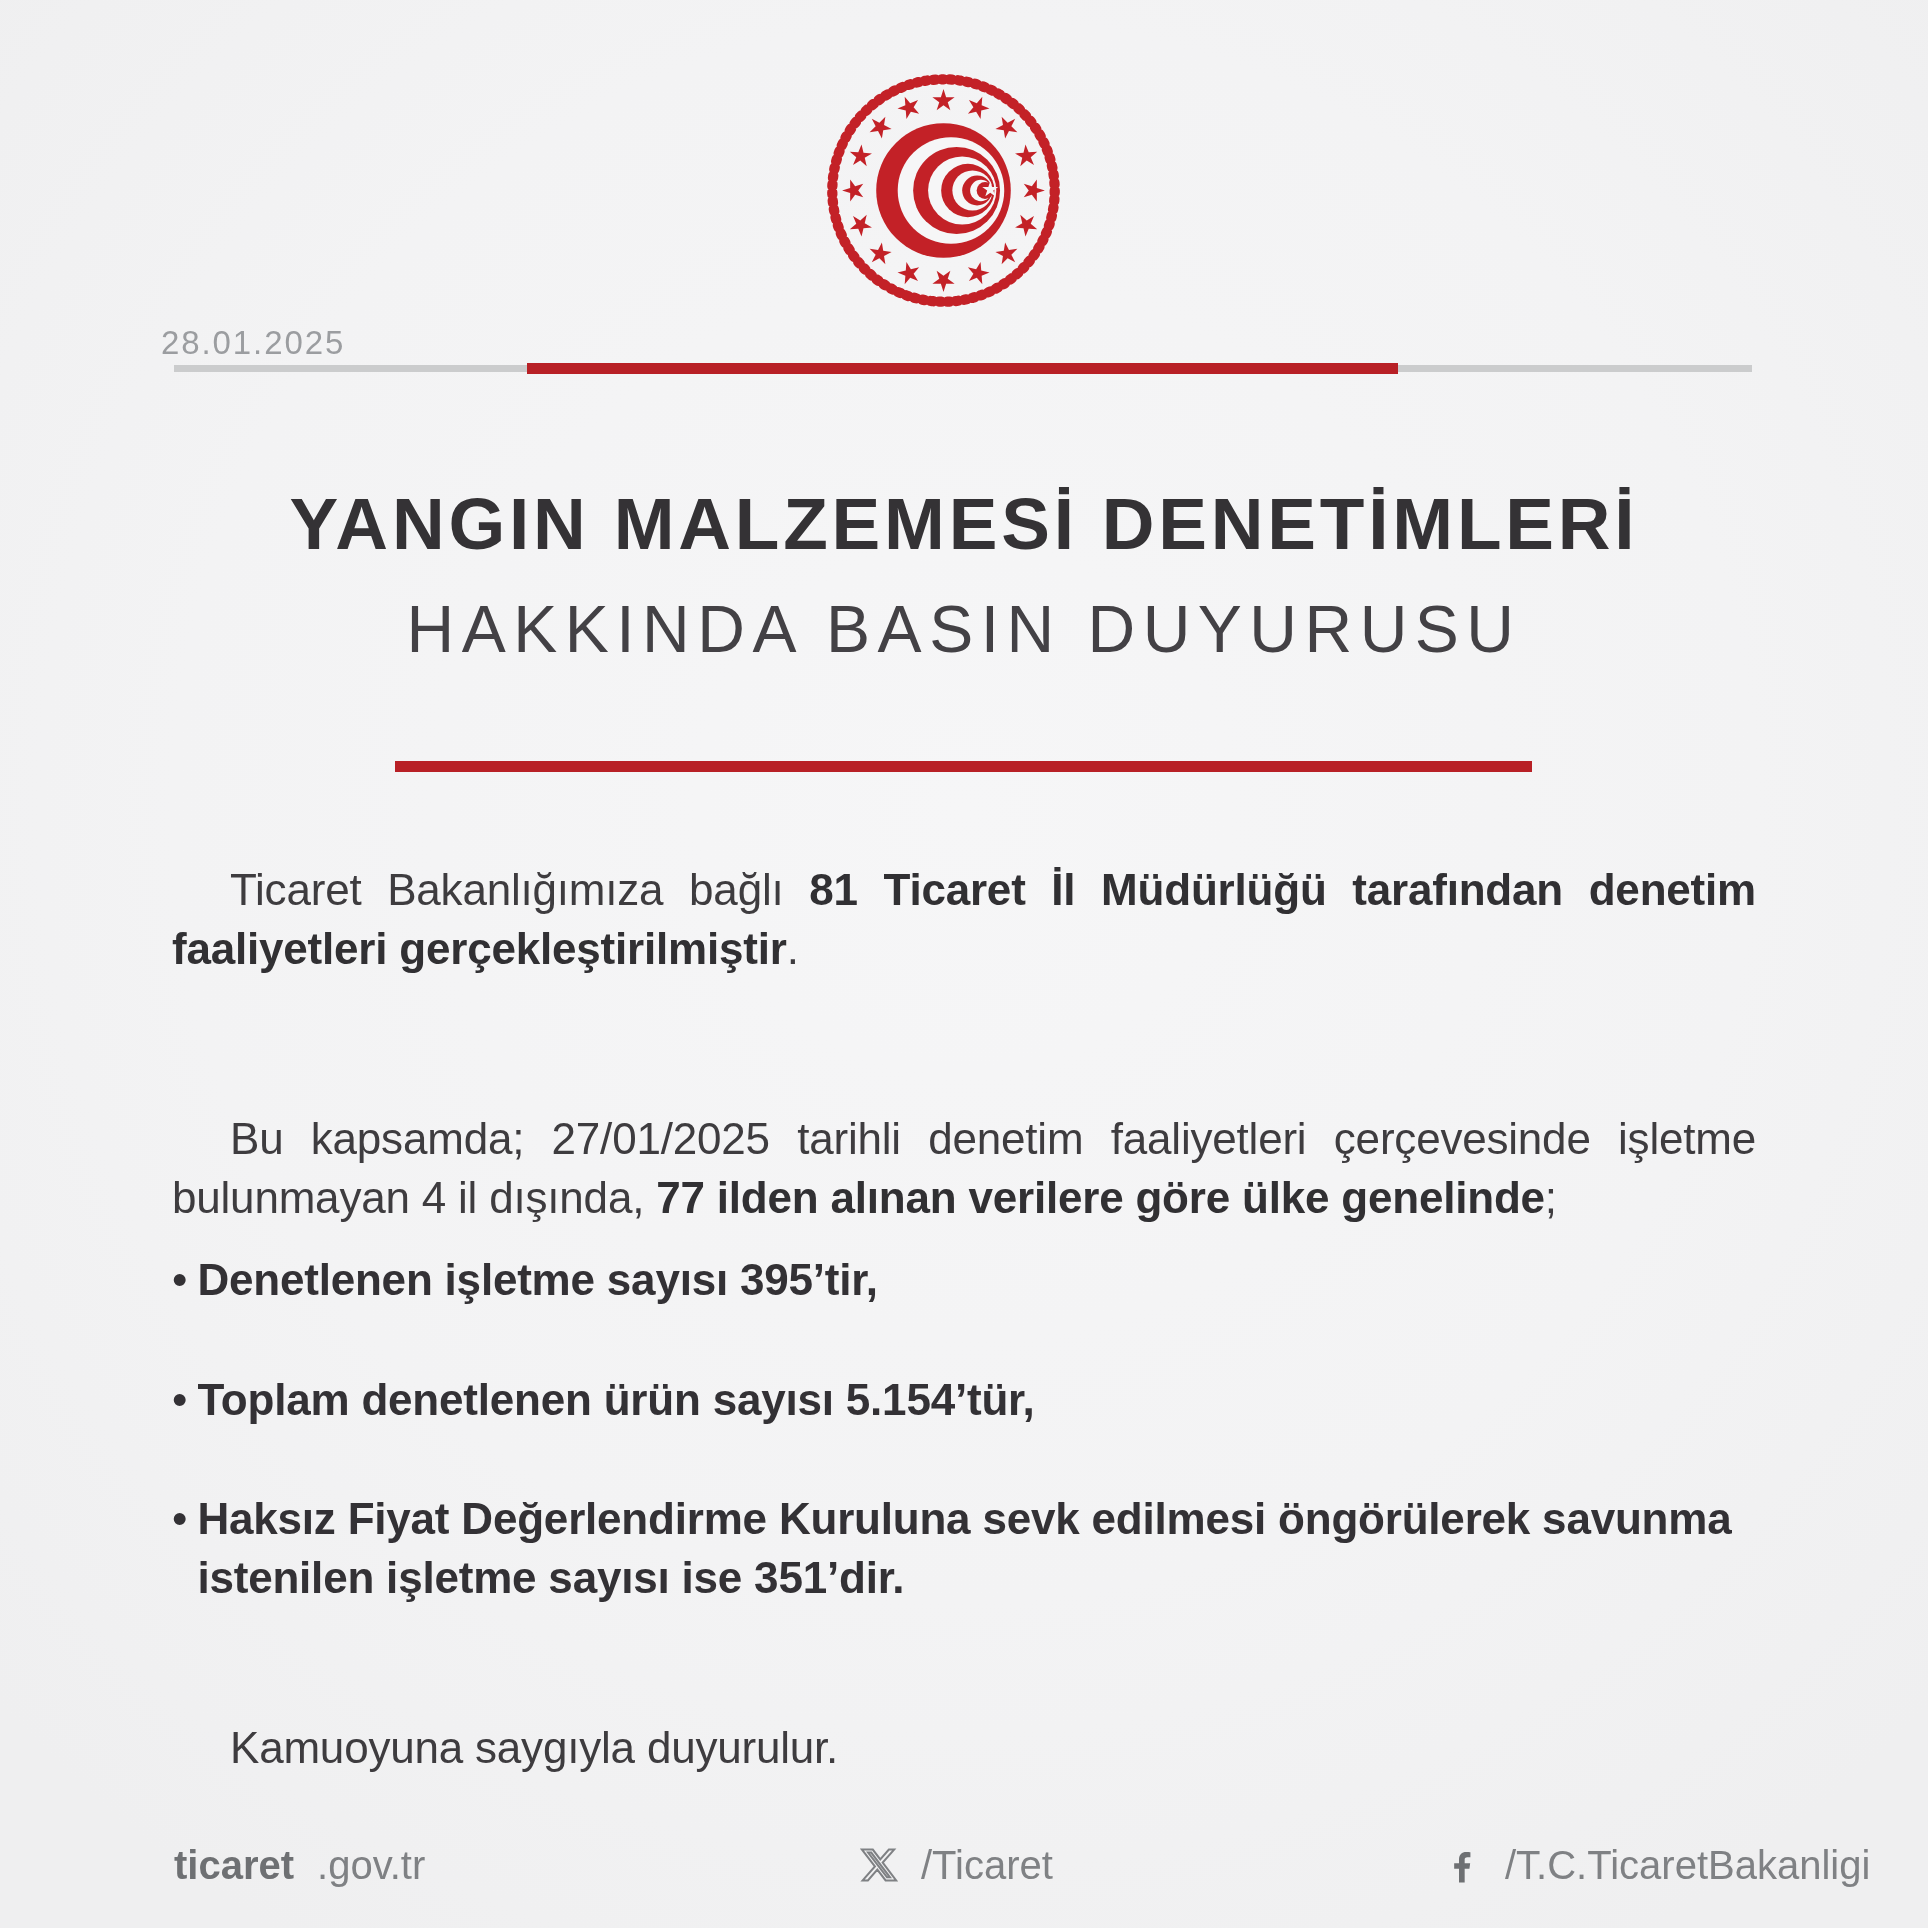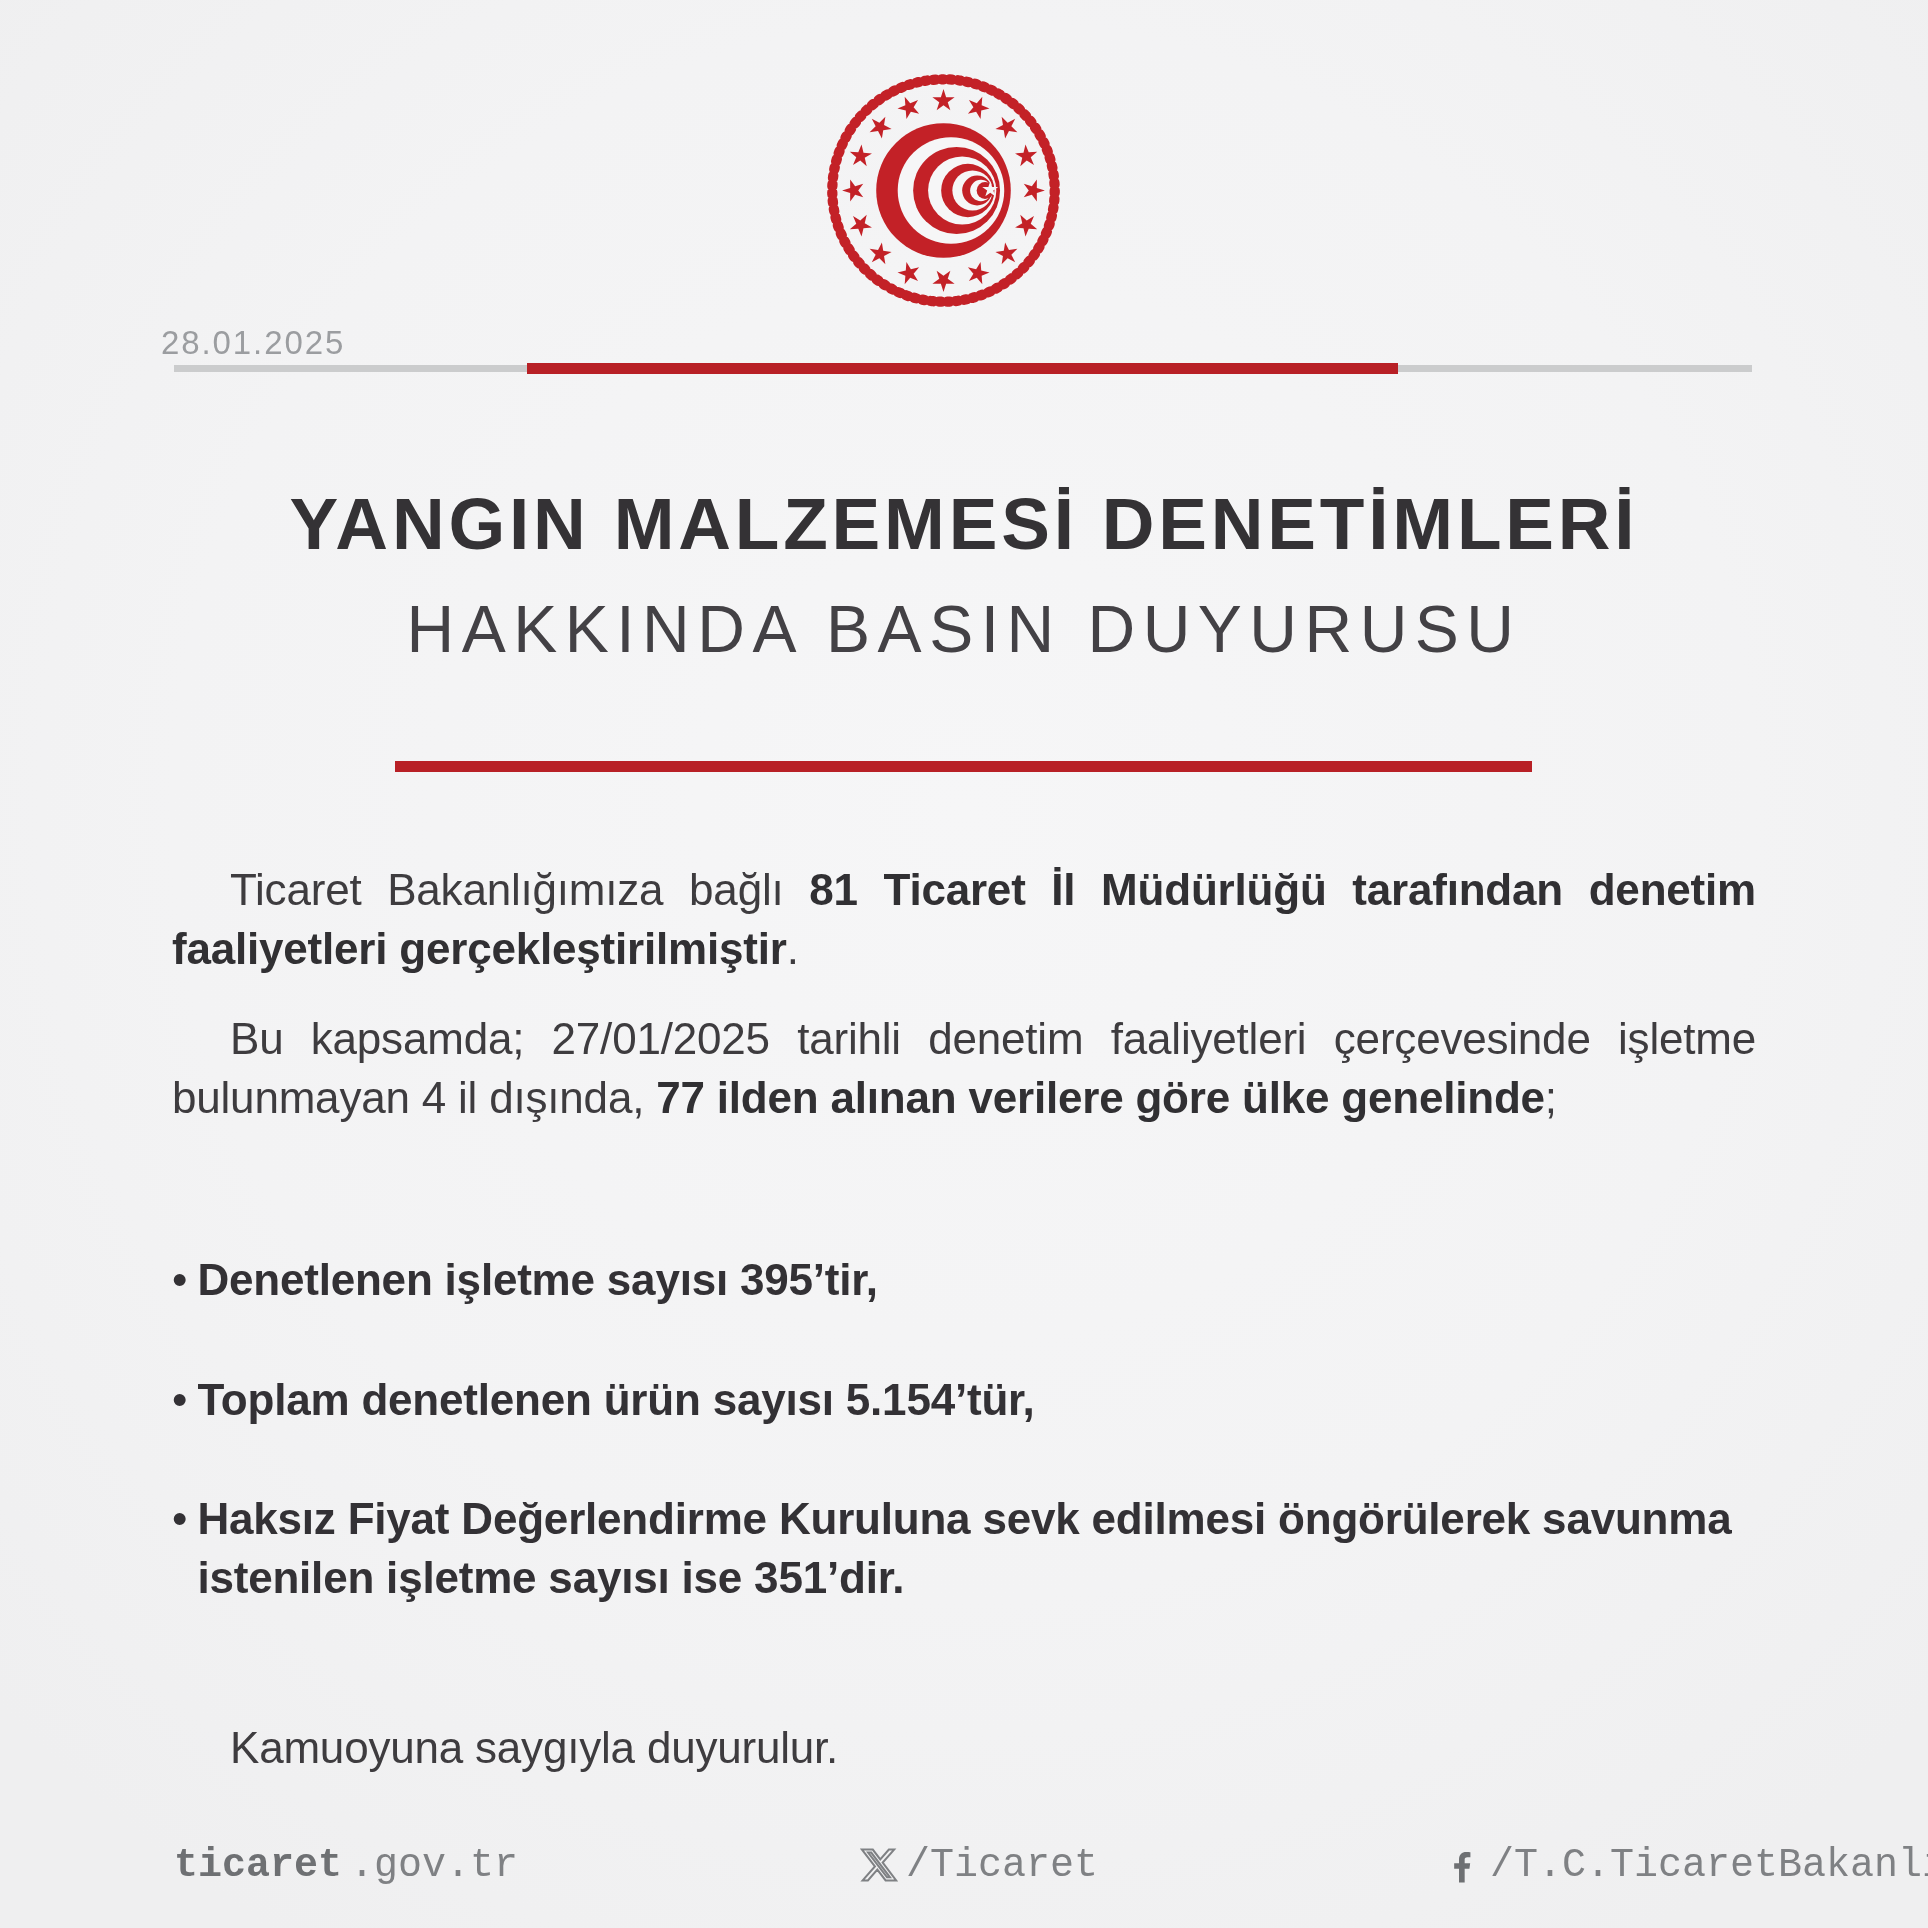--- a/index.html
+++ b/index.html
@@ -50,37 +50,37 @@
 
   
   .para,.closing{
     position:absolute;left:172px;width:1584px;
     font-size:44px;line-height:59px;letter-spacing:-0.2px;
     color:#3e3c3f;text-align:justify;
   }
   .para{text-indent:58px;}
   .para b,.bullet b{font-weight:700;color:#313033;}
   .p1{top:816px;}
-  .p2{top:961px;margin-top:48px;}
+  .p2{top:1061px;margin-top:48px;}
   .bullet{
     position:absolute;left:172px;width:1584px;display:flex;
     font-size:44px;line-height:59px;letter-spacing:-0.2px;
     font-weight:700;color:#333135;
   }
   .b1{top:1250px;}
   .b2{top:1370px;}
   .b3{top:1489px;}
   .bullet .marker{flex:none;width:25.4px;font-weight:400;}
   .bullet .btext{flex:1;text-align:left;}
   .closing{top:1674px;text-indent:58px;text-align:left;}
 
   
   .footer{position:absolute;left:174px;top:1831px;width:1582px;height:68px;color:#7f8184;}
-  .f-item{position:absolute;top:0;height:68px;display:flex;align-items:center;gap:8px;
-          font-size:40px;white-space:nowrap;color:#7f8184;text-decoration:none;font-family:Liberation Mono, monospace;}
+  .f-item{position:absolute;top:0;height:68px;display:flex;align-items:center;gap:23px;
+          font-size:40px;white-space:nowrap;color:#7f8184;text-decoration:none;}
   .f-site{left:0;}
   .f-site .site-bold{font-weight:700;color:#6e7073;}
   .f-x{left:686px;}
   .f-ig{left:908px;}
   .f-fb{left:1268px;}
   .f-item svg{display:block;}
 
   
   .red{fill:#c32127;}
   .white{fill:#f6f6f7;}

